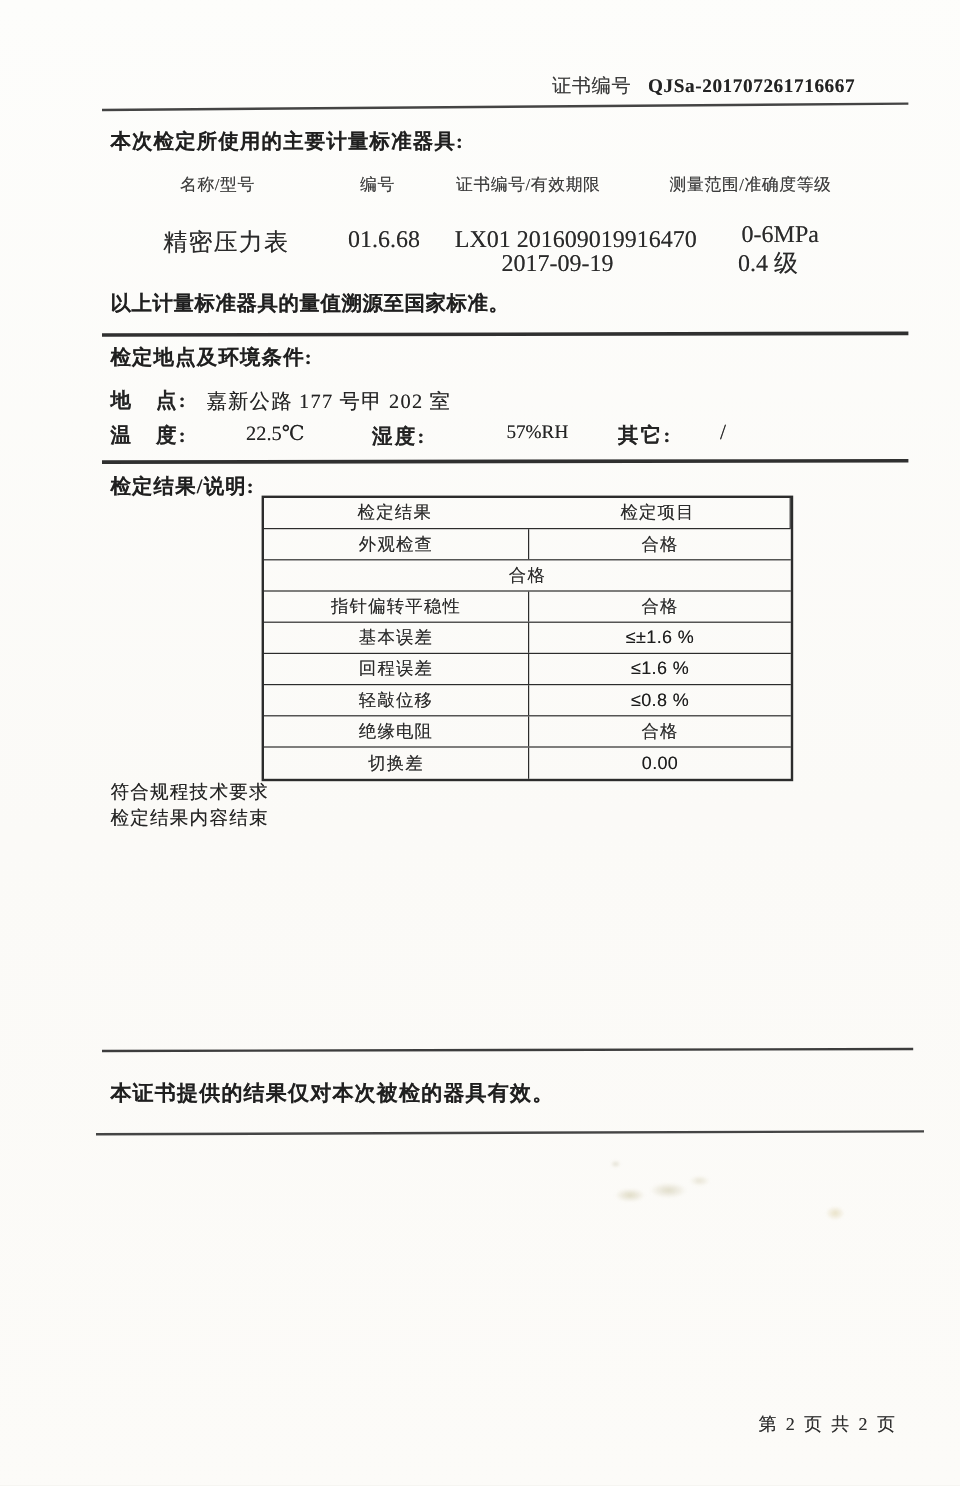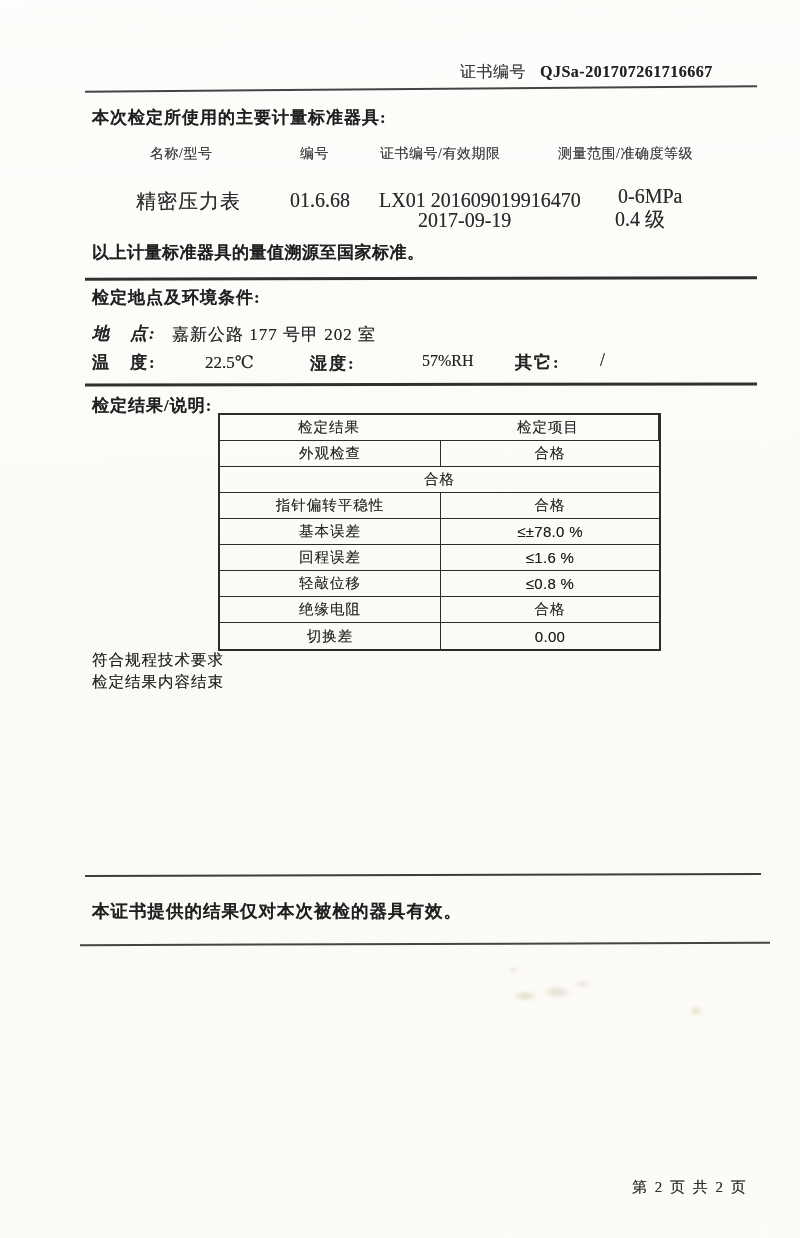--- a/index.html
+++ b/index.html
@@ -44,21 +44,21 @@
   .rule-header { top: 88px;  left: 85px; width: 672px; height: 2px; transform: rotate(-0.45deg); background: #444; }
   .rule-env    { top: 277px; left: 85px; width: 672px; height: 3px; transform: rotate(-0.12deg); background: #303030; }
   .rule-res    { top: 383px; left: 85px; width: 672px; height: 3px; transform: rotate(-0.1deg);  background: #303030; }
   .rule-valid1 { top: 874px; left: 85px; width: 676px; height: 2px; transform: rotate(-0.15deg); background: #3d3d3d; }
   .rule-valid2 { top: 943px; left: 80px; width: 690px; height: 2px; transform: rotate(-0.2deg);  background: #454545; }
 
   
   .env-title { top: 286px; left: 92px; font-size: 17px; font-weight: 700; letter-spacing: 1px; }
   .env-row { font-size: 17px; color: #242424; }
   .env-label { font-weight: 600; letter-spacing: 2px; }
-  .loc-label { top: 322px; left: 92px; font-style: italic; }
+  .loc-label { top: 322px; left: 92px; }
   .loc-value { top: 323px; left: 172px; letter-spacing: 1px; }
   .tmp-label { top: 351px; left: 92px; }
   .tmp-value { top: 352px; left: 205px; }
   .hum-label { top: 352px; left: 310px; }
   .hum-value { top: 352px; left: 422px; font-size: 16px; }
   .oth-label { top: 351px; left: 515px; text-align: center; }
   .oth-value { top: 350px; left: 600px; font-size: 18px; }
 
   
   .res-title { top: 394px; left: 92px; font-size: 17px; font-weight: 700; letter-spacing: 1px; }
@@ -166,21 +166,21 @@
     </div>
     <div class="trow">
       <div class="tcell c2">合格</div>
     </div>
     <div class="trow">
       <div class="tcell c1">指针偏转平稳性</div>
       <div class="tcell c2">合格</div>
     </div>
     <div class="trow">
       <div class="tcell c1">基本误差</div>
-      <div class="tcell c2 sans">≤±78.0 %</div>
+      <div class="tcell c2 sans">≤±1.6 %</div>
     </div>
     <div class="trow">
       <div class="tcell c1">回程误差</div>
       <div class="tcell c2 sans">≤1.6 %</div>
     </div>
     <div class="trow">
       <div class="tcell c1">轻敲位移</div>
       <div class="tcell c2 sans">≤0.8 %</div>
     </div>
     <div class="trow">

